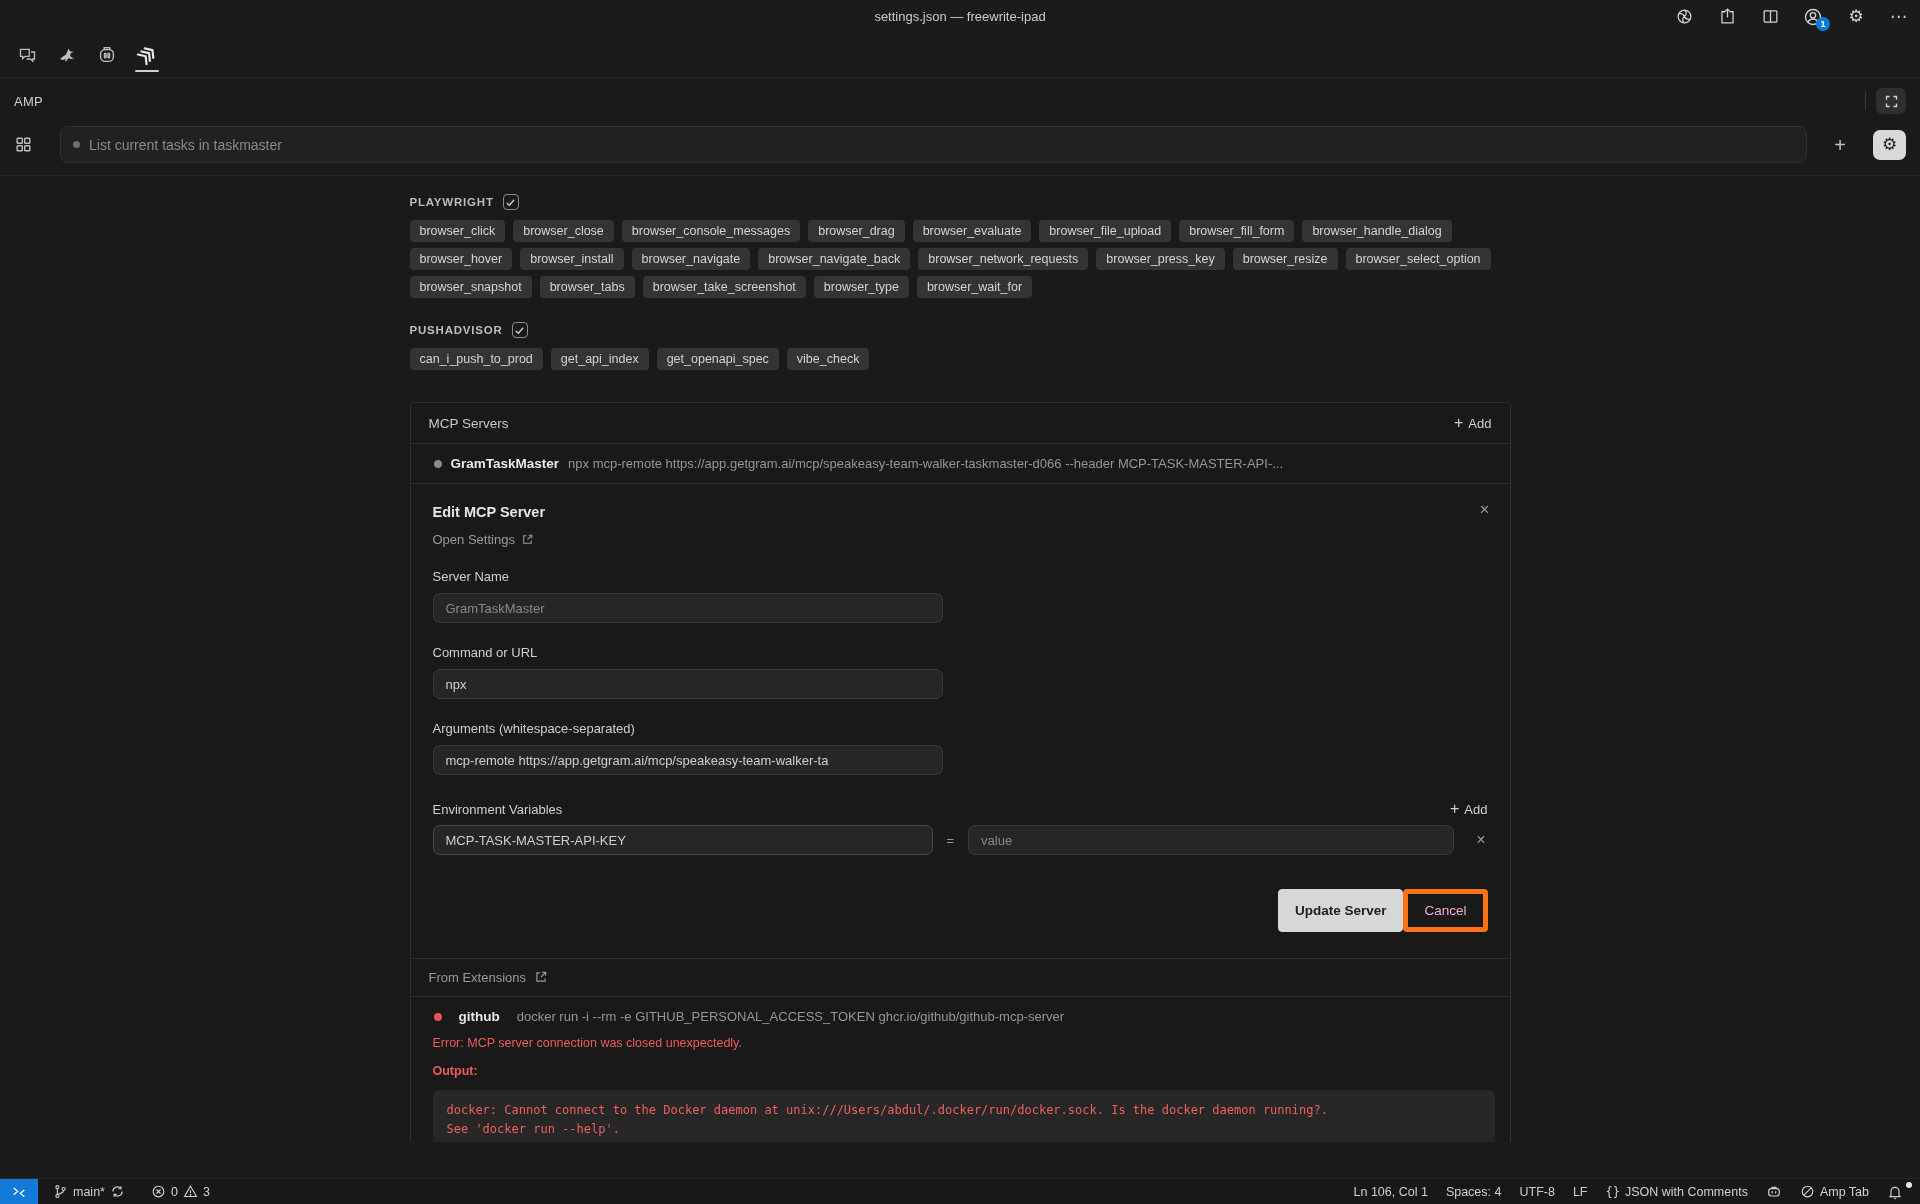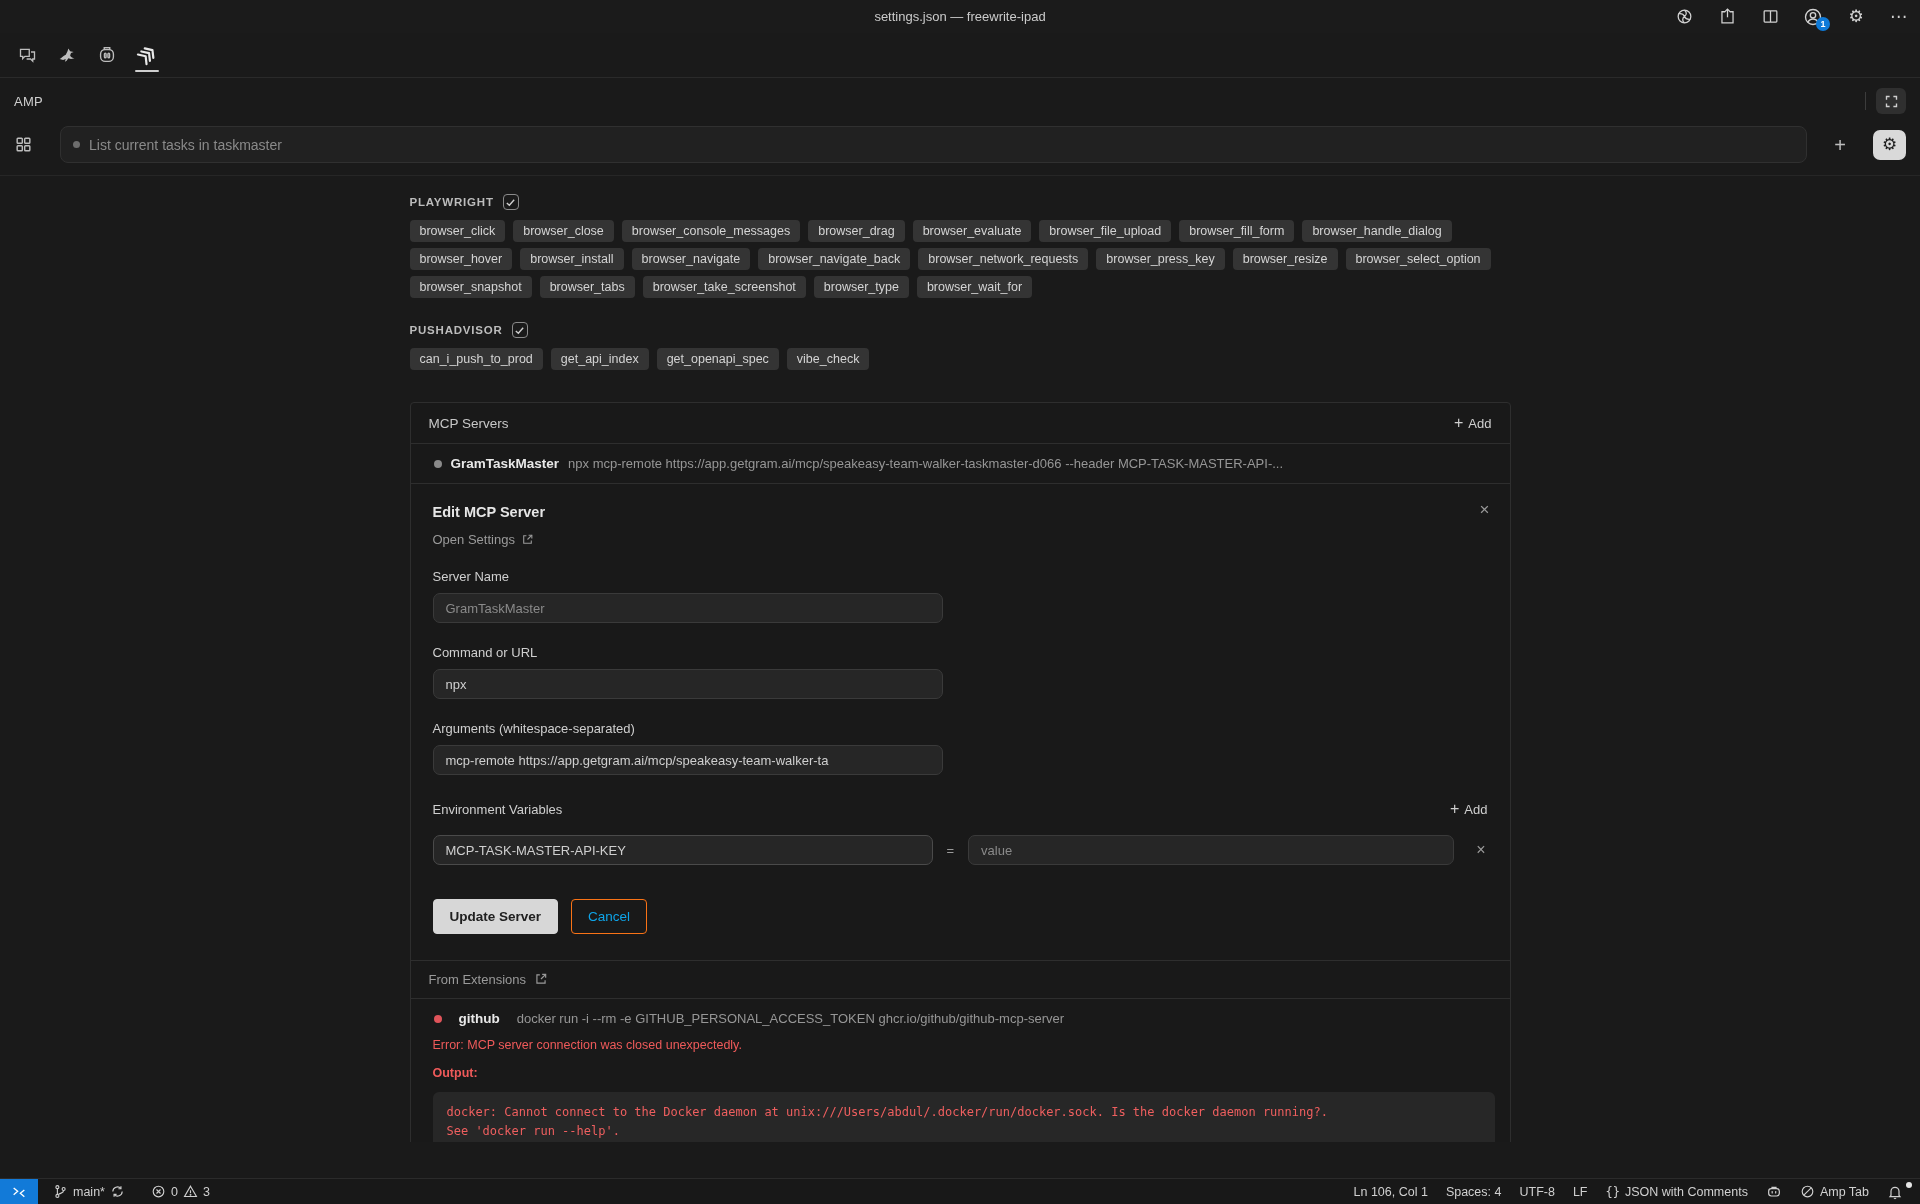--- a/index.html
+++ b/index.html
@@ -129,34 +129,34 @@
     color:#9a9a9a; font-size:13px; cursor:pointer;
   }
   .field-label { color:#cfcfcf; font-size:13px; margin-top:22px; margin-bottom:9px; }
   .text-input {
     height:30px; background:#262626; border:1px solid #3a3a3a; border-radius:7px;
     color:#cfcfcf; font-size:13px; padding:0 12px; font-family:inherit; outline:none;
   }
   .text-input.dim { color:#8a8a8a; }
   .w510 { width:510px; display:block; }
   .env-head { display:flex; align-items:center; margin-top:26px; }
-  .env-row { display:flex; align-items:center; margin-top:18px; gap:14px; }
+  .env-row { display:flex; align-items:center; margin-top:8px; gap:14px; }
   .env-key { width:500px; border-color:#4a4a4a; }
   .env-eq { color:#9a9a9a; }
   .env-val { width:486px; }
   .env-val::placeholder { color:#8a8a8a; }
   .env-remove { margin-left:auto; color:#9a9a9a; font-size:16px; cursor:pointer; padding-right:2px; }
-  .btn-row { display:flex; gap:13px; margin-top:34px; }
+  .btn-row { display:flex; margin-top:34px;justify-content:flex-end; }
   .btn-primary {
     background:#d7d7d7; color:#202020; font-size:13.5px; font-weight:bold;
     border:1px solid #d7d7d7; border-radius:4px; padding:9px 16px; cursor:pointer; font-family:inherit;
   }
   .btn-secondary {
-    background:transparent; color:#0ea5e9; font-size:13.5px;
-    border:1px solid #f97316; border-radius:4px; padding:9px 16px; cursor:pointer; font-family:inherit;
+    background:transparent; color:#f9a8d4; font-size:13.5px;
+    border:5px solid #f97316; border-radius:4px; padding:9px 16px; cursor:pointer; font-family:inherit;
   }
 
   
   .fromext-head {
     display:flex; gap:8px; padding:11px 18px;
     color:#9a9a9a; font-size:13px; border-bottom:1px solid #2e2e2e;
   }
   .ext-entry { border-bottom:1px solid #2e2e2e; }
   .ext-row { display:flex; align-items:center; gap:17px; padding:12px 18px 10px 18px; overflow:hidden; }
   .ext-error { color:#ef5a5a; font-size:12.5px; padding:2px 18px 0 22px; }

